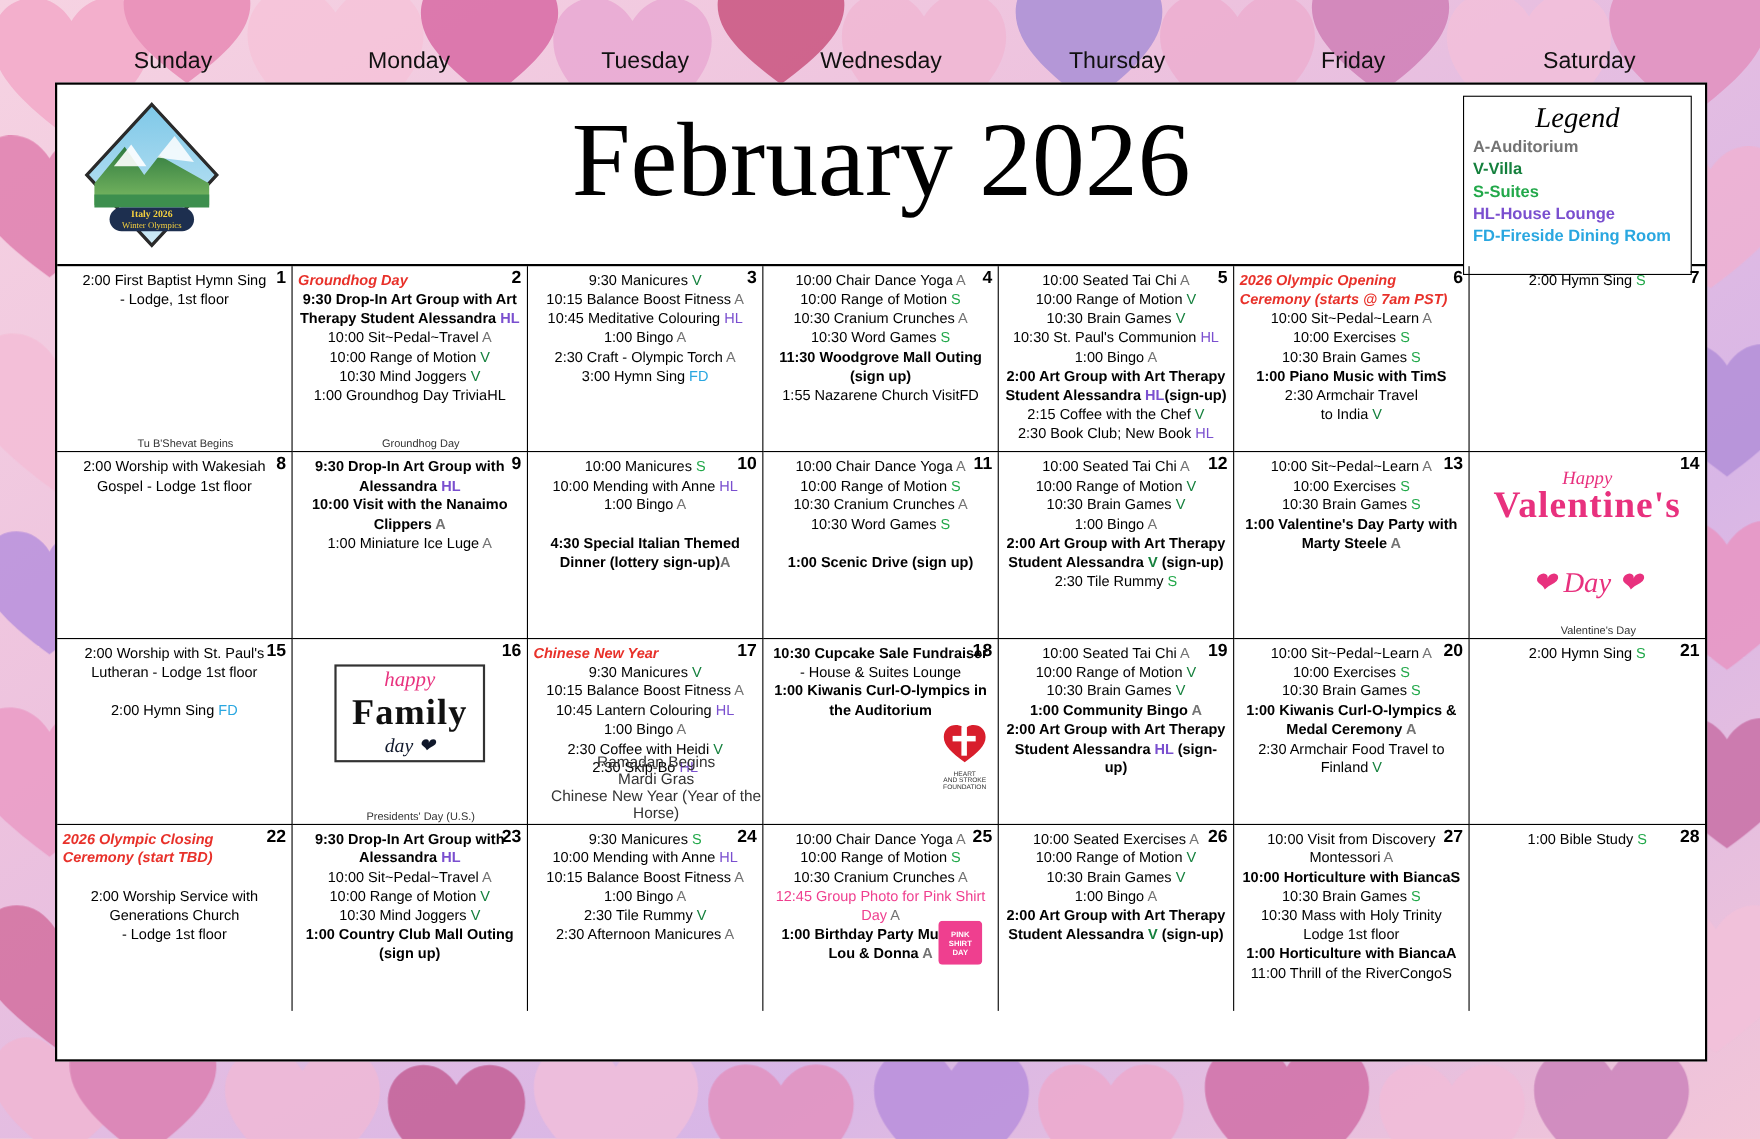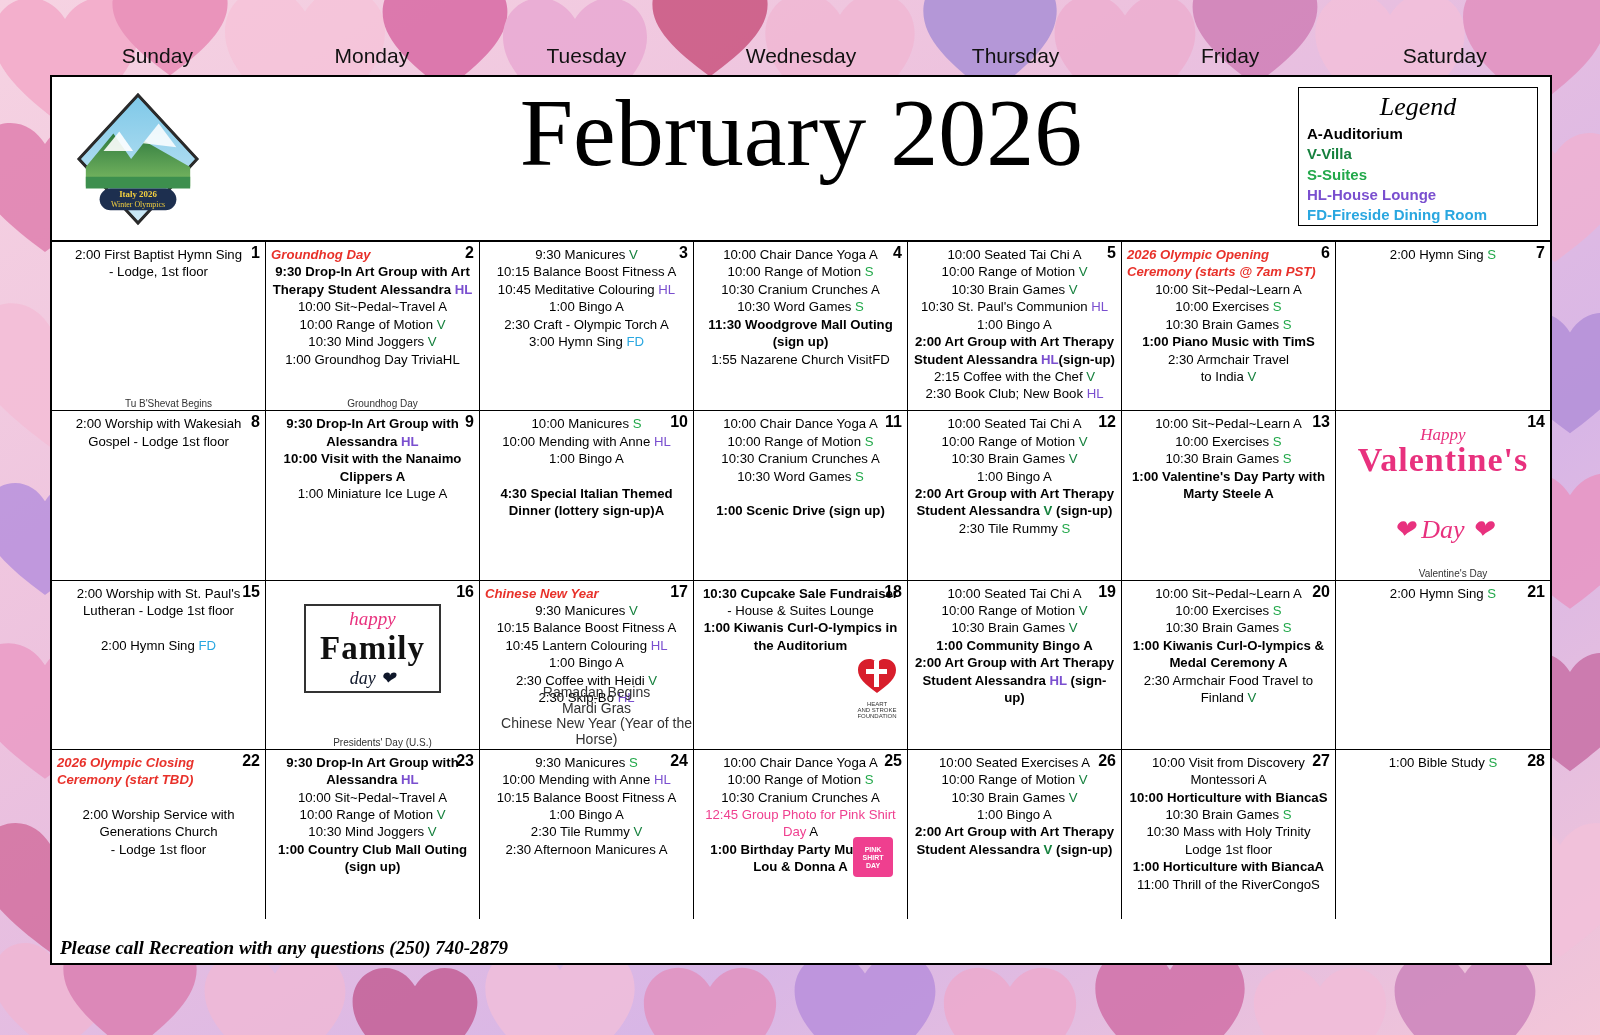--- a/index.html
+++ b/index.html
@@ -28,35 +28,35 @@
   }
   
   #header{
     position:relative;height:165px;border-bottom:2px solid #000;
     box-sizing:border-box;
   }
   #logo{
     position:absolute;left:22px;top:12px;width:128px;height:140px;
   }
   #title{
-    position:absolute;left:0;right:0;top:8px;text-align:center;
+    position:absolute;left:0;right:0;top:20px;text-align:center;
     font-family:"Liberation Serif",serif;font-size:96px;line-height:1;
     letter-spacing:0px;color:#000;
   }
   #legend{
-    position:absolute;right:12px;top:10px;width:240px;
-    border:1.5px solid #000;background:#fff;padding:4px 8px 0 8px;
+    position:absolute;right:12px;top:10px;width:208px;
+    border:1.5px solid #000;background:#fff;padding:4px 8px 24px 8px;
     box-sizing:border-box;
   }
   #legend .lg-title{
     text-align:center;font-family:"Liberation Serif",serif;font-style:italic;
     font-size:26px;margin-bottom:2px;color:#000;
   }
   #legend .lg-row{font-size:15px;font-weight:bold;line-height:1.35;}
-  .c-red{color:#000000;}
+  .c-red{color:#737373;}
   .c-orange{color:#15803d;}
   .c-green{color:#22a84a;}
   .c-purple{color:#7a4fcf;}
   .c-blue{color:#2aa7e0;}
   
   #grid{display:grid;grid-template-columns:repeat(7,1fr);
         grid-template-rows:repeat(4,1fr);height:677px;}
   .cell{
     border-right:1.5px solid #000;border-bottom:1.5px solid #000;
     position:relative;padding:3px 5px 2px 5px;box-sizing:border-box;
@@ -482,14 +482,13 @@
         </div>
       </div>
       <div class="cell r4">
         <div class="daynum">28</div>
         <div class="events">
           <p class="ev left">1:00 Bible Study <span class="c-green">S</span></p>
         </div>
       </div>
     </div>
 
-  <div id="note">Please call Recreation with any questions (250) 740-2879</div>
 </div>
 
 </body></html>

